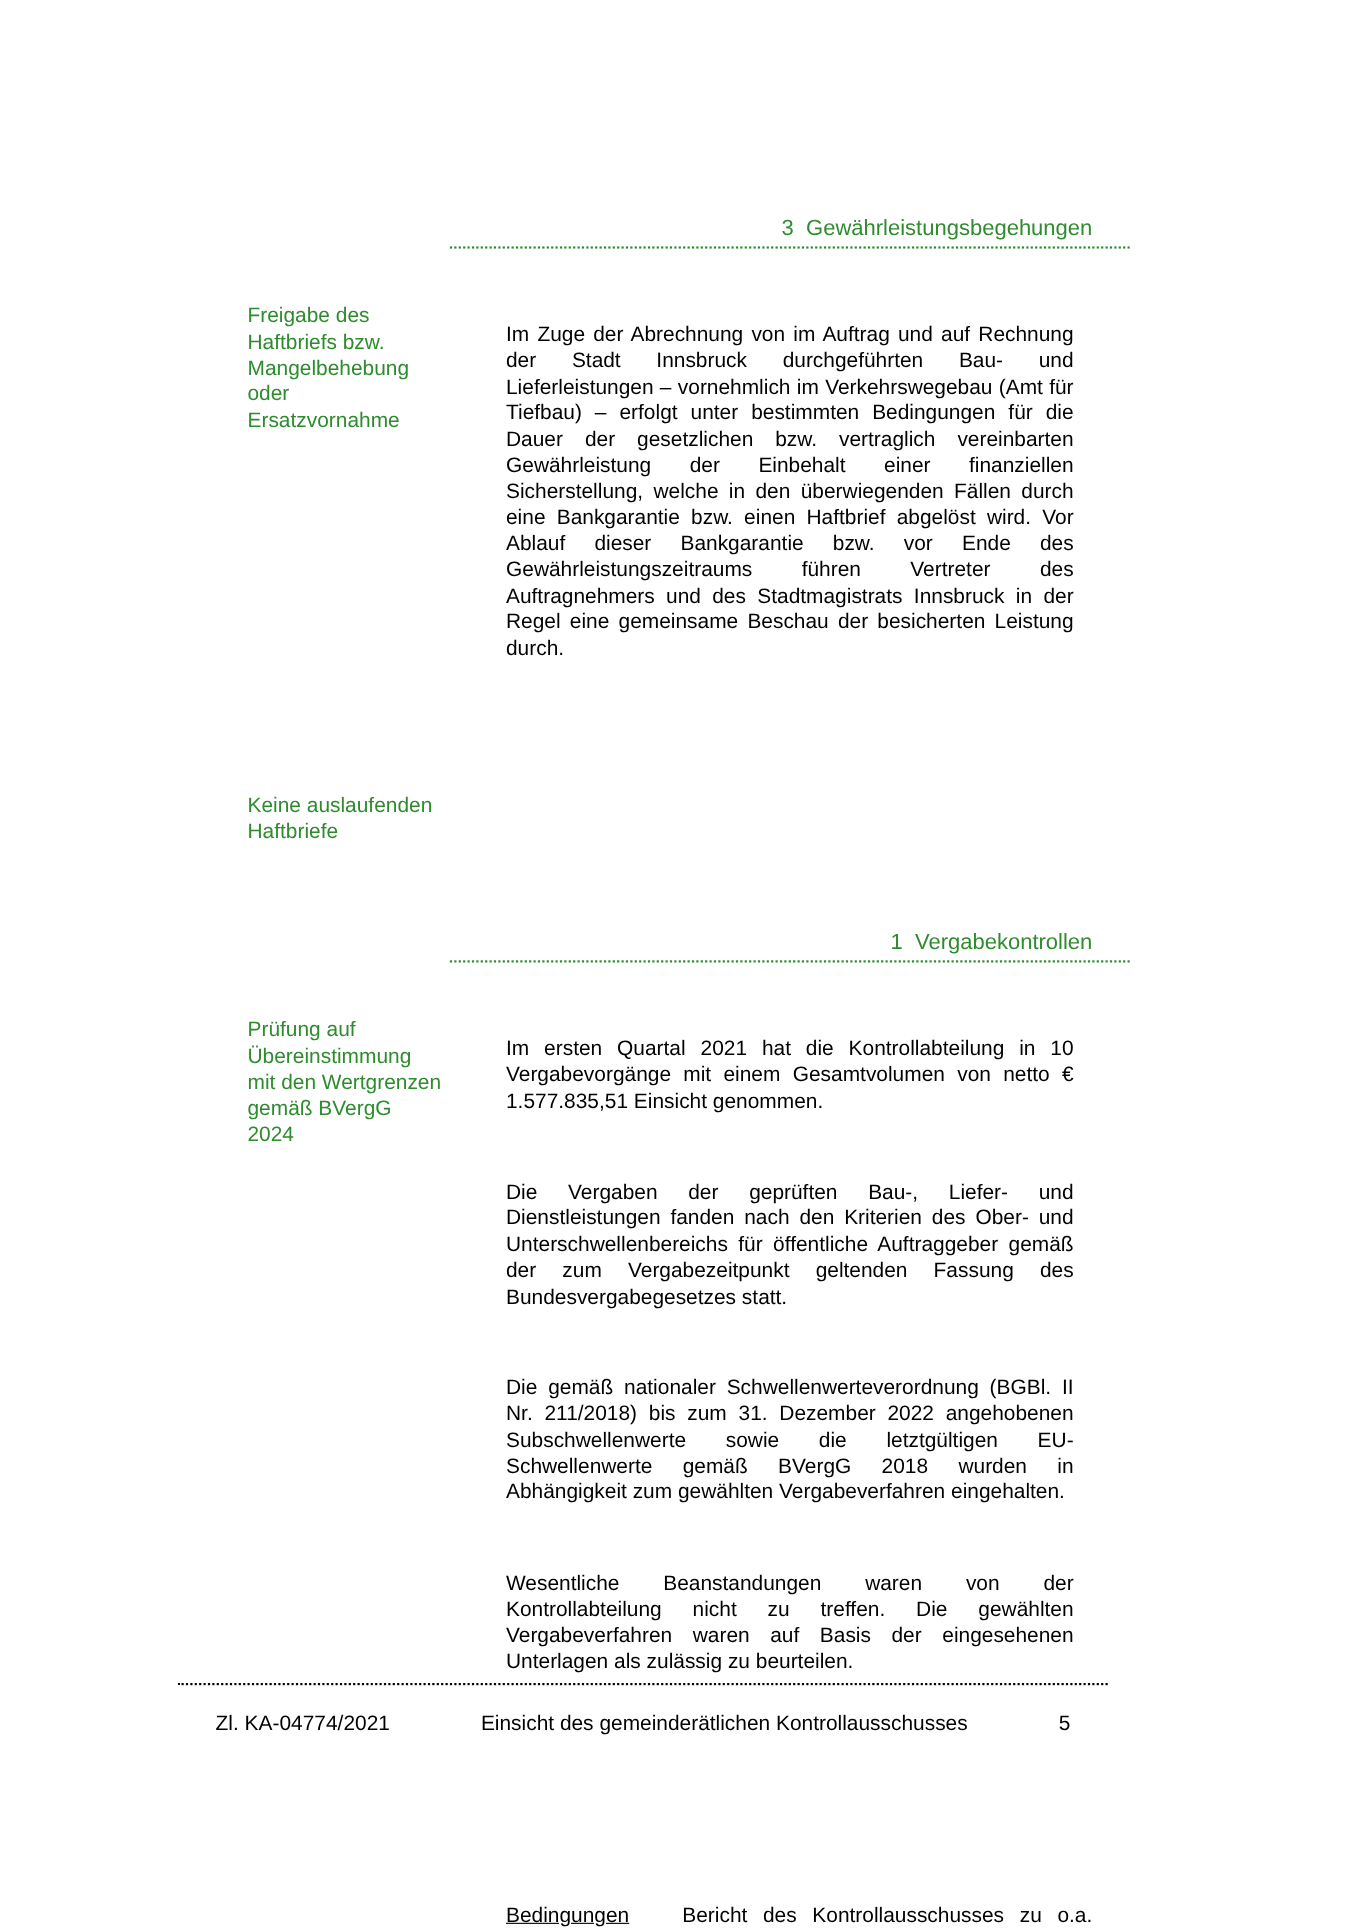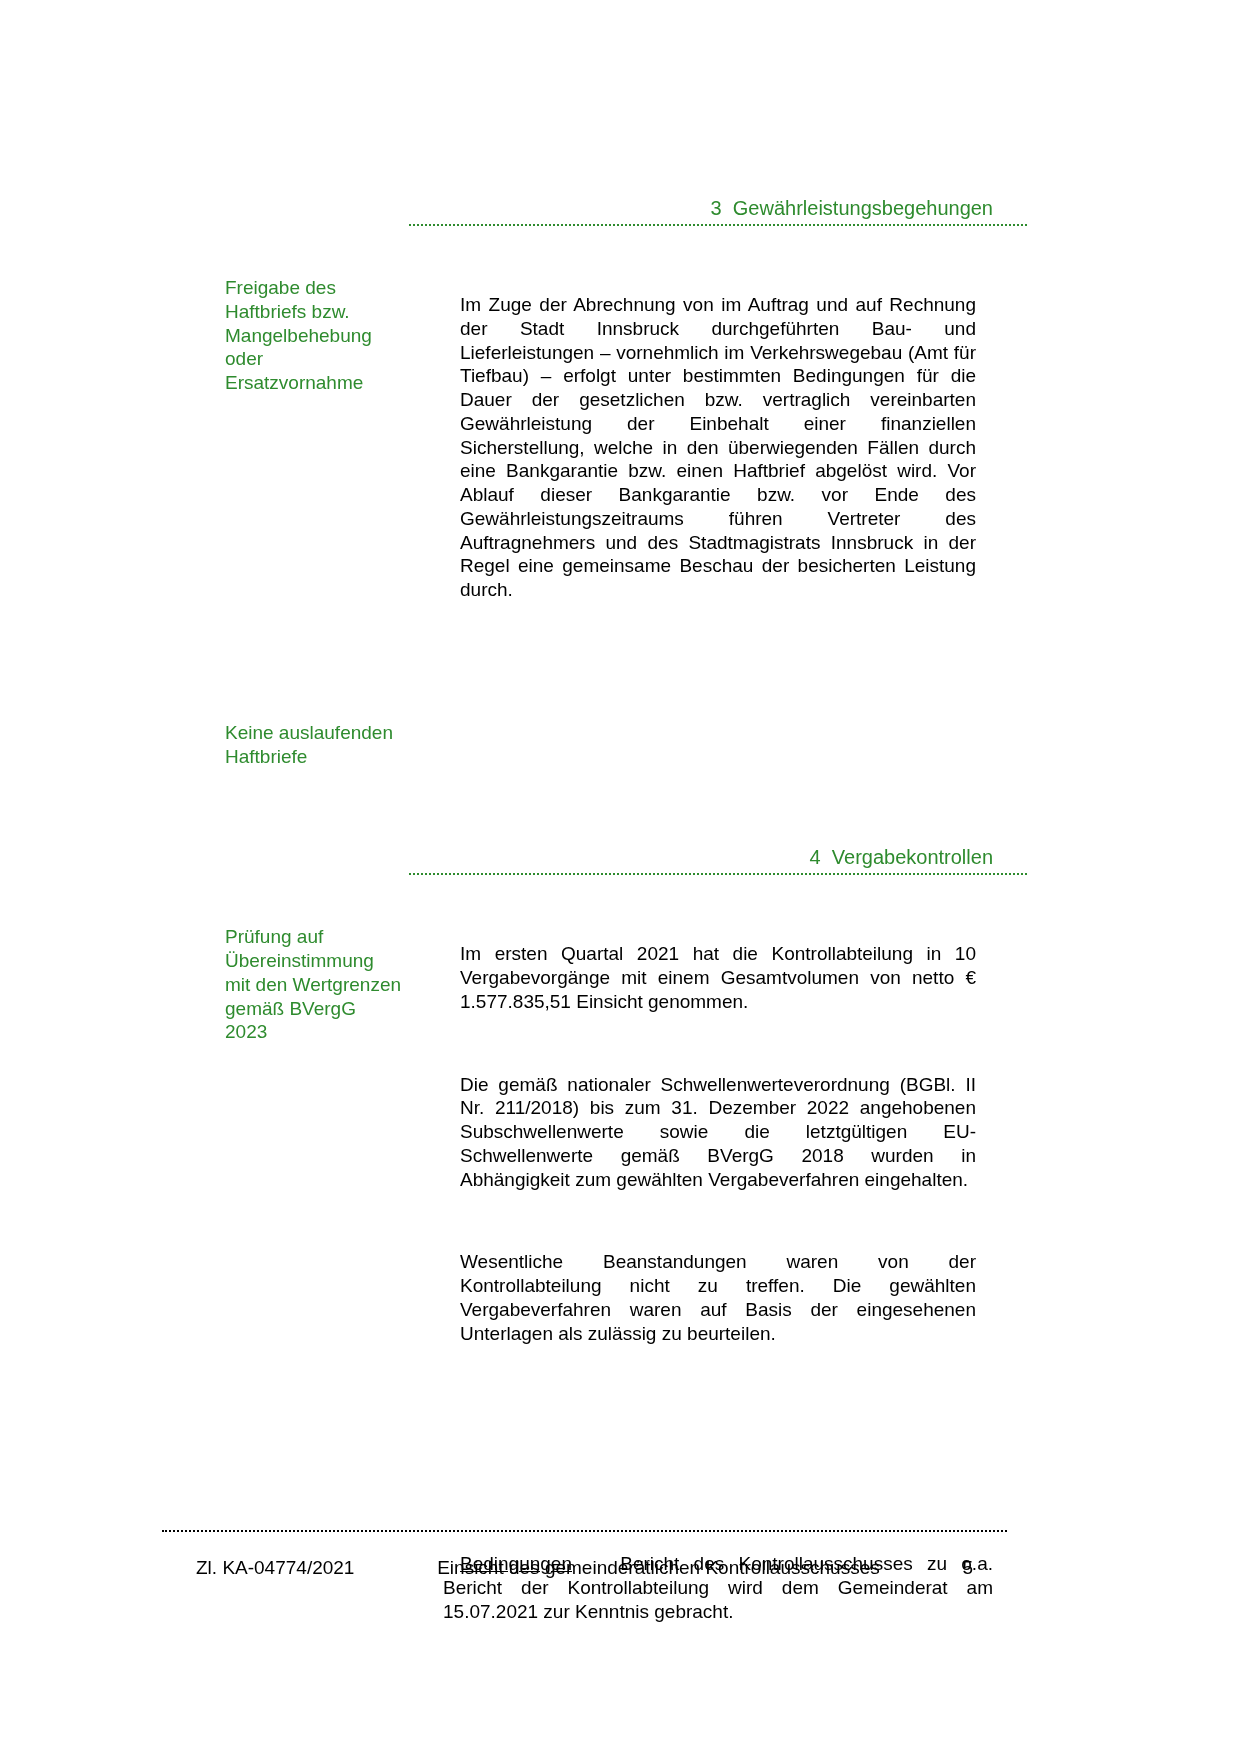--- a/index.html
+++ b/index.html
@@ -85,27 +85,28 @@
       <div class="body">
         <p>Im Zuge der Abrechnung von im Auftrag und auf Rechnung der Stadt Innsbruck durchgeführten Bau- und Lieferleistungen – vornehmlich im Verkehrswegebau (Amt für Tiefbau) – erfolgt unter bestimmten Bedingungen für die Dauer der gesetzlichen bzw. vertraglich vereinbarten Gewährleistung der Einbehalt einer finanziellen Sicherstellung, welche in den überwiegenden Fällen durch eine Bankgarantie bzw. einen Haftbrief abgelöst wird. Vor Ablauf dieser Bankgarantie bzw. vor Ende des Gewährleistungszeitraums führen Vertreter des Auftragnehmers und des Stadtmagistrats Innsbruck in der Regel eine gemeinsame Beschau der besicherten Leistung durch.</p>
       </div>
     </div>
 
     <div class="block gap-lg">
       <div class="margin-label">Keine auslaufenden Haftbriefe</div>
     </div>
 
     <div class="sec-heading-row sec4-heading">
-      <h2 class="sec-heading">4  Vergabekontrollen</h2>
+      <h2 class="sec-heading">1  Vergabekontrollen</h2>
     </div>
 
     <div class="block">
-      <div class="margin-label">Prüfung auf Übereinstimmung mit den Wertgrenzen gemäß BVergG 2023</div>
+      <div class="margin-label">Prüfung auf Übereinstimmung mit den Wertgrenzen gemäß BVergG 2024</div>
       <div class="body">
         <p>Im ersten Quartal 2021 hat die Kontrollabteilung in 10 Vergabevorgänge mit einem Gesamtvolumen von netto € 1.577.835,51 Einsicht genommen.</p>
+        <p>Die Vergaben der geprüften Bau-, Liefer- und Dienstleistungen fanden nach den Kriterien des Ober- und Unterschwellenbereichs für öffentliche Auftraggeber gemäß der zum Vergabezeitpunkt geltenden Fassung des Bundesvergabegesetzes statt.</p>
         <p>Die gemäß nationaler Schwellenwerteverordnung (BGBl. II Nr. 211/2018) bis zum 31. Dezember 2022 angehobenen Subschwellenwerte sowie die letztgültigen EU-Schwellenwerte gemäß BVergG 2018 wurden in Abhängigkeit zum gewählten Vergabeverfahren eingehalten.</p>
         <p>Wesentliche Beanstandungen waren von der Kontrollabteilung nicht zu treffen. Die gewählten Vergabeverfahren waren auf Basis der eingesehenen Unterlagen als zulässig zu beurteilen.</p>
       </div>
     </div>
 
     <div class="beschluss">
       <p><span class="underlined">Bedingungen</span><span> Bericht des Kontrollausschusses zu o.a. Bericht der Kontrollabteilung wird dem Gemeinderat am 15.07.2021 zur Kenntnis gebracht.</span></p>
     </div>
 
   </div>

